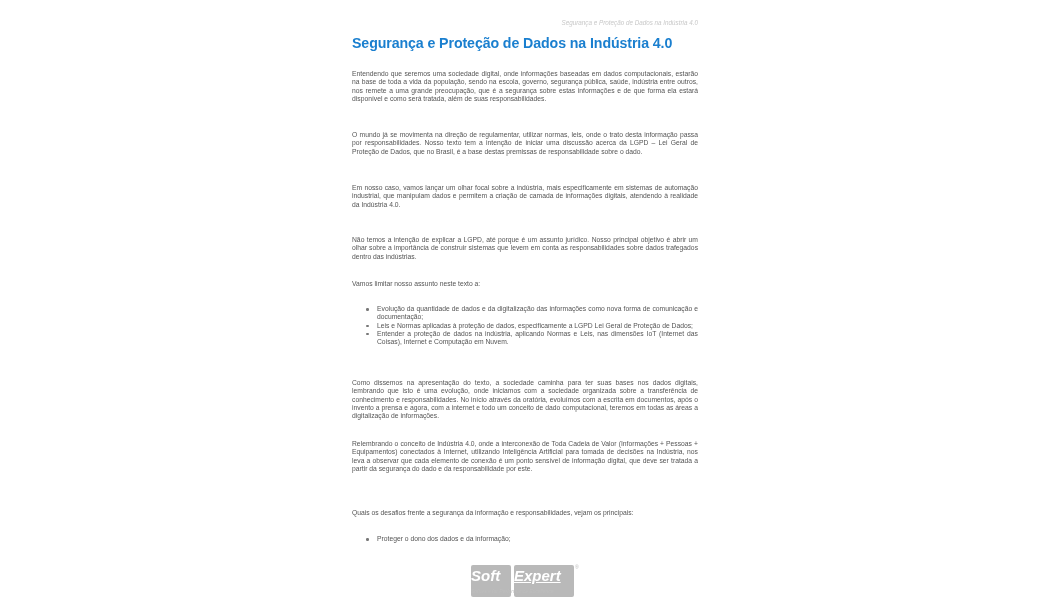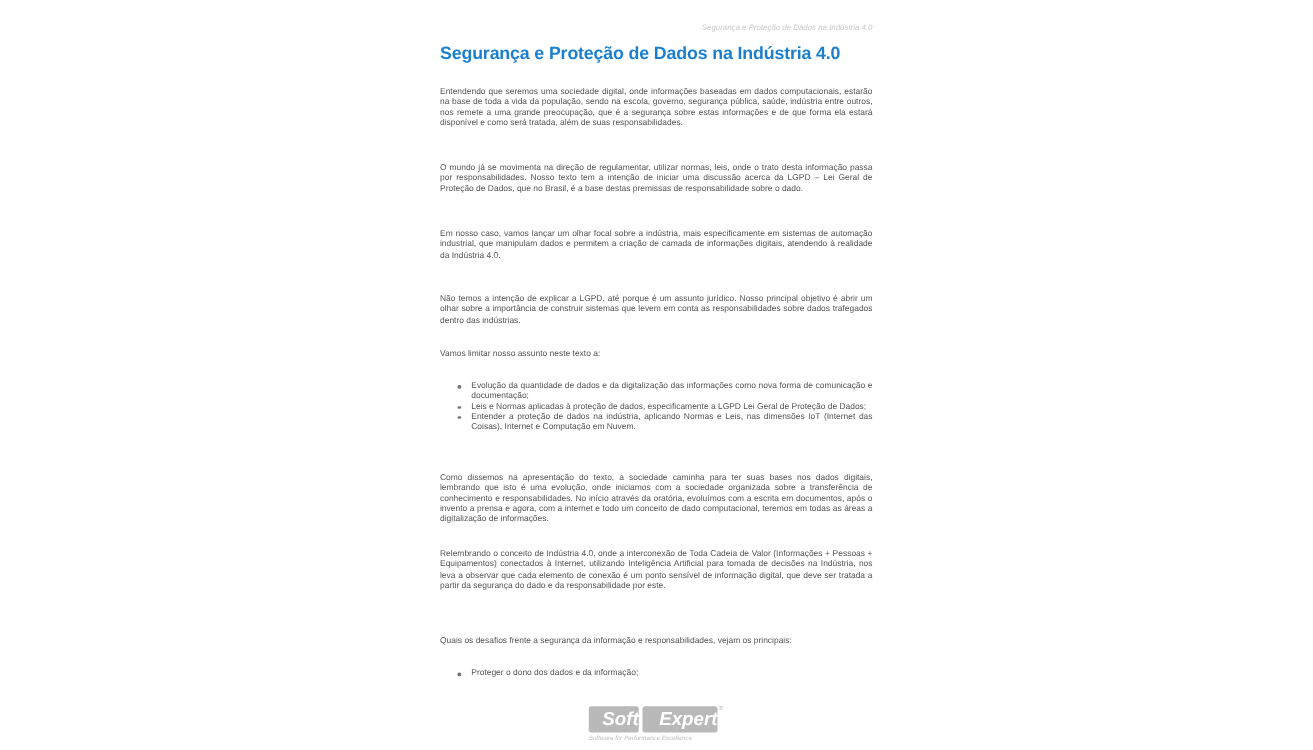--- a/index.html
+++ b/index.html
@@ -75,33 +75,33 @@
     .footer-logo {
       position: absolute;
       left: 468px;
       top: 565px;
       width: 115px;
       height: 30px;
     }
     .logo-box {
       position: absolute;
       top: 0;
-      height: 21px;
+      height: 32px;
       background: #b9b9b9;
       color: #ffffff;
       font-family: "Liberation Sans", sans-serif;
       font-weight: bold;
       font-style: italic;
       font-size: 15px;
       line-height: 21px;
-      text-align: right;
+      text-align: left;
       border-radius: 2px;
     }
     .logo-soft { left: 3px; width: 40px; }
-    .logo-expert { left: 46px; width: 60px; }
+    .logo-expert { left: 46px; width: 60px; text-decoration: underline; }
     .logo-reg {
       position: absolute;
       left: 107px;
       top: -1px;
       font-size: 5px;
       color: #bbbbbb;
       font-family: "Liberation Sans", sans-serif;
     }
     .logo-tagline {
       position: absolute;

